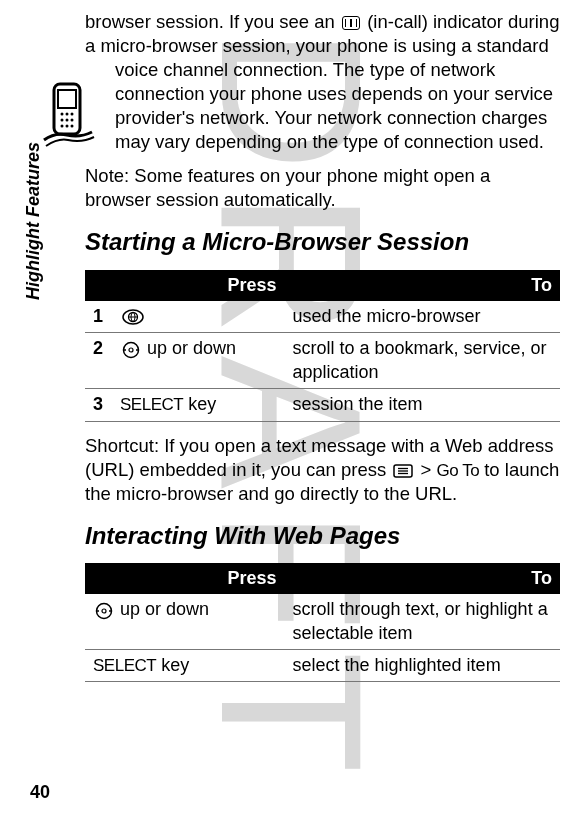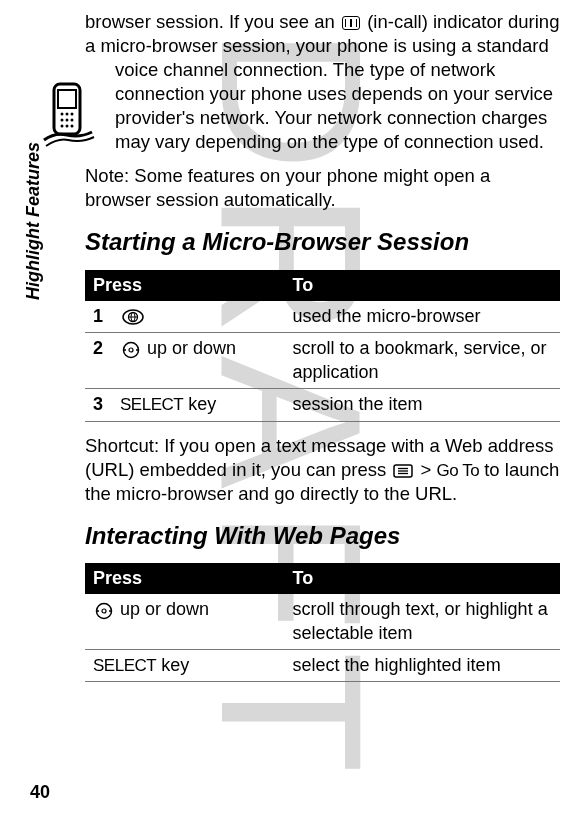--- a/index.html
+++ b/index.html
@@ -65,21 +65,21 @@
     margin: 14px 0 12px 0;
   }
   table {
     border-collapse: collapse;
     width: 100%;
     margin-bottom: 12px;
   }
   thead th {
     background: #000;
     color: #fff;
-    text-align: left;
+    text-align: right;
     font-weight: bold;
     padding: 4px 8px;
     font-size: 18px;
   }
   tbody td {
     border-bottom: 1px solid #777;
     padding: 4px 8px;
     vertical-align: top;
     font-size: 18px;
   }

